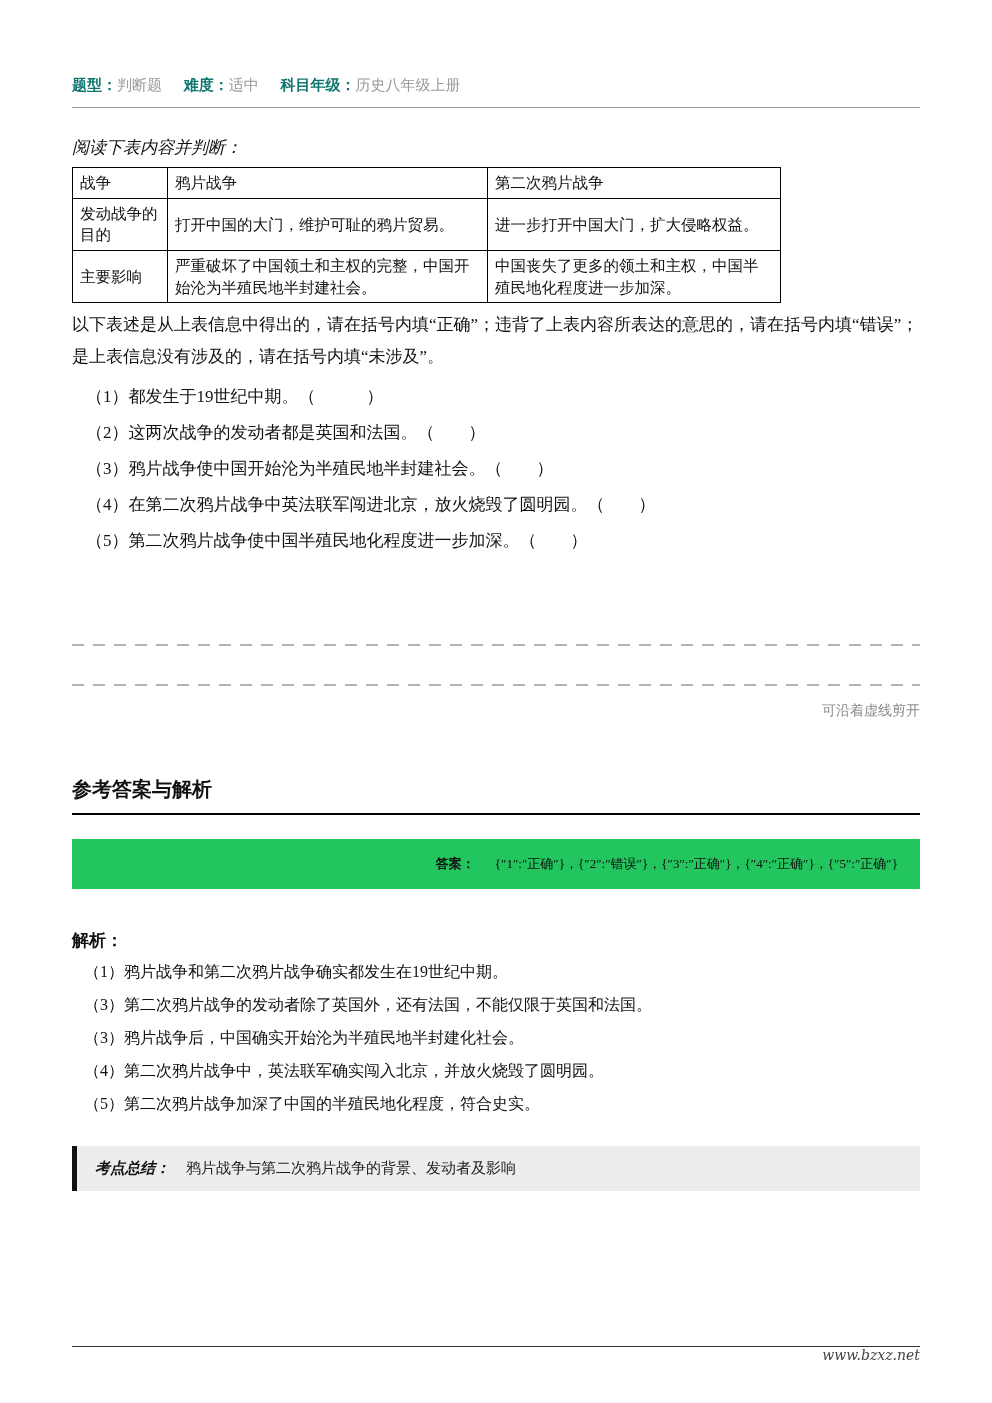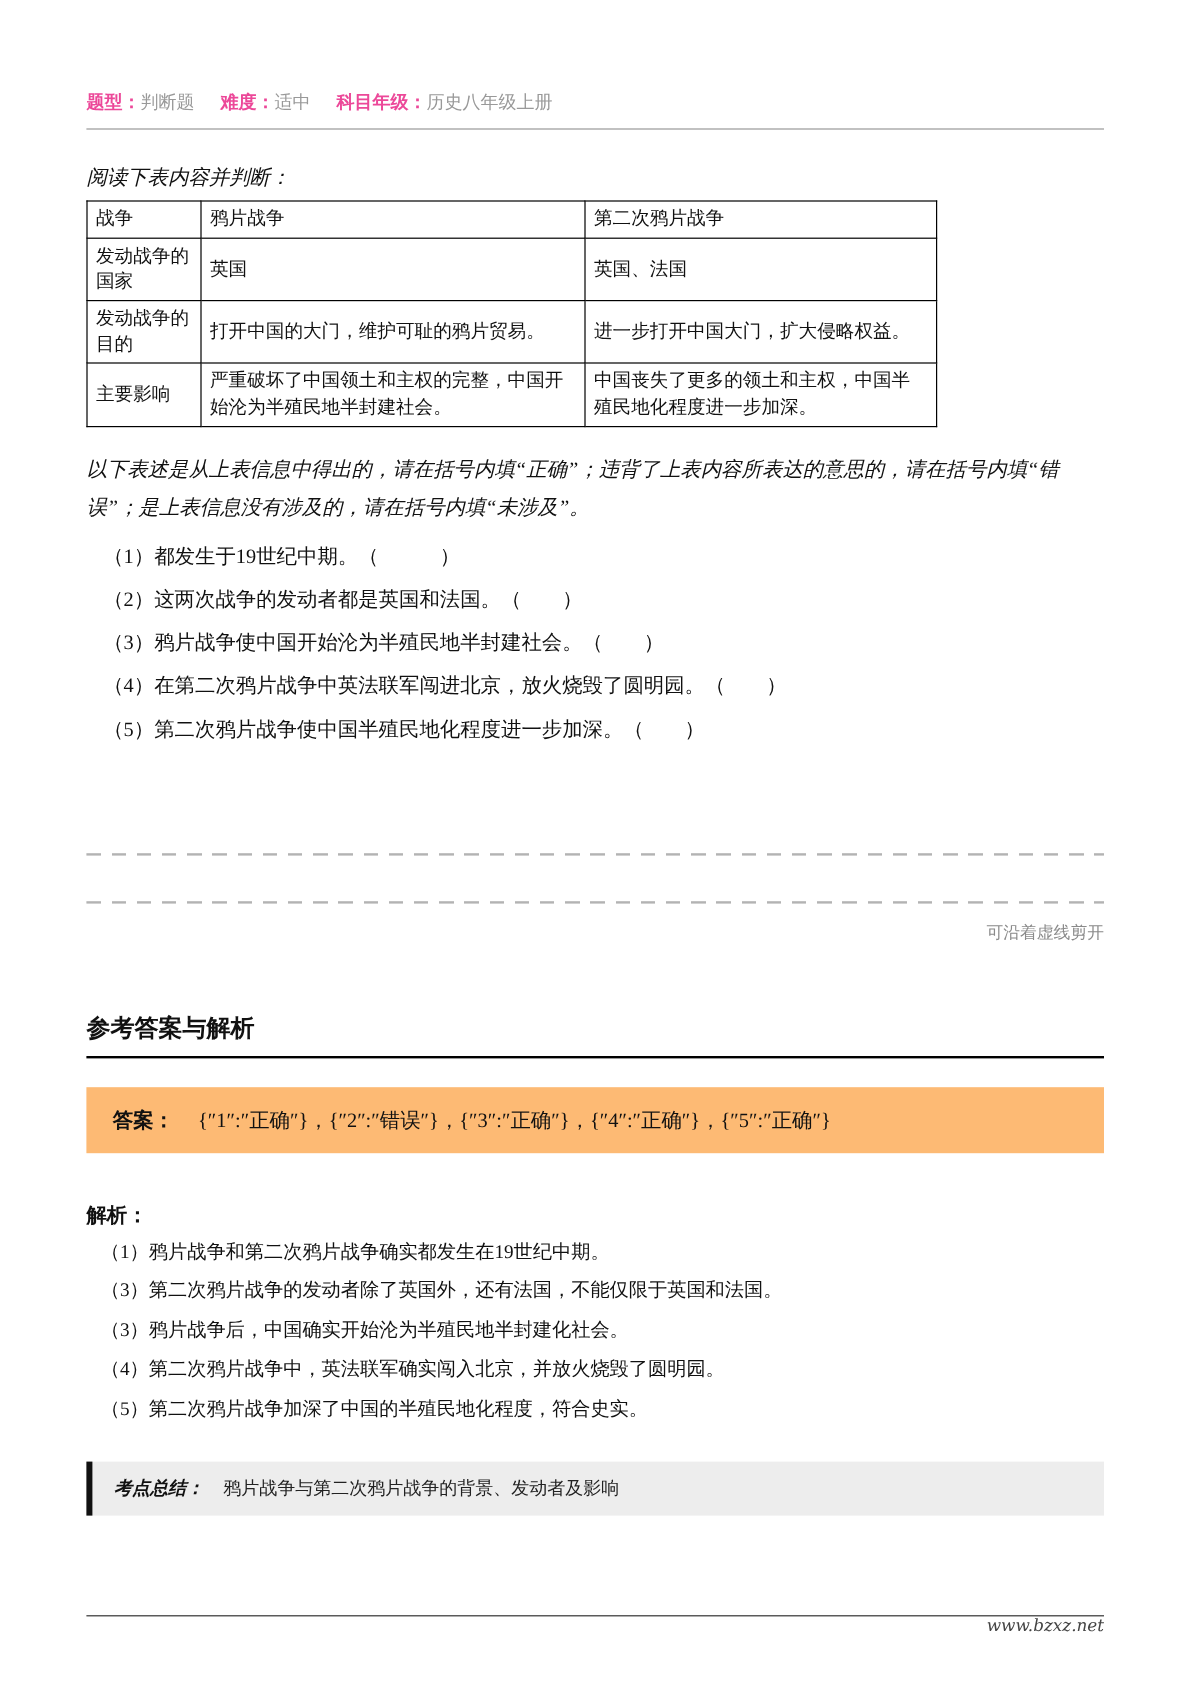--- a/index.html
+++ b/index.html
@@ -7,48 +7,48 @@
   body {
     width: 992px; height: 1403px; position: relative;
     font-family: "Liberation Serif", serif;
     color: #111;
   }
   .content { position: absolute; inset: 0; padding: 0 72px; }
 
   
   .meta-header { margin-top: 76px; font-size: 15px; }
   .meta-pair { margin-right: 10px; }
-  .meta-label { font-weight: bold; color: #ec4899; font-family: "Liberation Sans", sans-serif; }
+  .meta-label { font-weight: bold; color: #0f766e; font-family: "Liberation Sans", sans-serif; }
   .meta-value { color: #999; margin-right: 8px; }
   .meta-rule { border: none; border-top: 1px solid #999; margin-top: 12px; }
 
   
   .q-intro { margin-top: 28px; font-size: 17px; font-style: italic; }
 
   
   table.q-table { border-collapse: collapse; margin-top: 8px; width: 708px; font-size: 15.5px; line-height: 1.4; table-layout: fixed; }
   .q-table td { border: 1.5px solid #000; padding: 4px 7px; vertical-align: middle; word-break: break-all; }
   .q-table col.c0 { width: 95px; }
   .q-table col.c1 { width: 320px; }
   .q-table col.c2 { width: 293px; }
 
   
-  .q-instr { margin-top: 20px; font-size: 17px; line-height: 1.85; font-style: italic; }
+  .q-instr { margin-top: 6px; font-size: 17px; line-height: 1.85; }
   .q-item { margin-top: 13px; font-size: 17px; padding-left: 14px; }
 
   
   .cut-line { margin-top: 92px; height: 2px;
     background: repeating-linear-gradient(90deg, #b3b3b3 0 12px, transparent 12px 21px); }
   .cut-line.second { margin-top: 38px; }
   .cut-label { margin-top: 16px; text-align: right; color: #8a8a8a; font-size: 14px; }
 
   
   .ans-title { margin-top: 56px; font-size: 20px; font-weight: bold; padding-bottom: 10px;
     border-bottom: 2px solid #000; font-family: Liberation Serif, serif; }
-  .ans-box { margin-top: 24px; background: #fdba74; padding: 16px 22px; font-size: 17px; }
+  .ans-box { margin-top: 24px; background: #22c55e; padding: 16px 22px; font-size: 13px; text-align: right; }
   .ans-label { font-weight: bold; margin-right: 20px; font-family: "Liberation Sans", sans-serif; }
 
   
   .exp-label { margin-top: 40px; font-weight: bold; font-size: 17px; font-family: "Liberation Sans", sans-serif; }
   .exp-item { margin-top: 8px; font-size: 16px; padding-left: 12px; line-height: 1.55; }
 
   
   .kp-box { margin-top: 30px; background: #ededed; border-left: 5px solid #111; padding: 13px 18px; font-size: 15px; }
   .kp-label { font-weight: bold; margin-right: 16px; font-family: "Liberation Sans", sans-serif; font-style: italic; text-align: center; }
   .kp-value { color: #222; }
@@ -84,25 +84,20 @@
         <col class="c1">
         <col class="c2">
       </colgroup>
     <tbody>
       <tr>
         <td>战争</td>
         <td>鸦片战争</td>
         <td>第二次鸦片战争</td>
       </tr>
       <tr>
-        <td>发动战争的国家</td>
-        <td>英国</td>
-        <td>英国、法国</td>
-      </tr>
-      <tr>
         <td>发动战争的目的</td>
         <td>打开中国的大门，维护可耻的鸦片贸易。</td>
         <td>进一步打开中国大门，扩大侵略权益。</td>
       </tr>
       <tr>
         <td>主要影响</td>
         <td>严重破坏了中国领土和主权的完整，中国开始沦为半殖民地半封建社会。</td>
         <td>中国丧失了更多的领土和主权，中国半殖民地化程度进一步加深。</td>
       </tr>
     </tbody>

